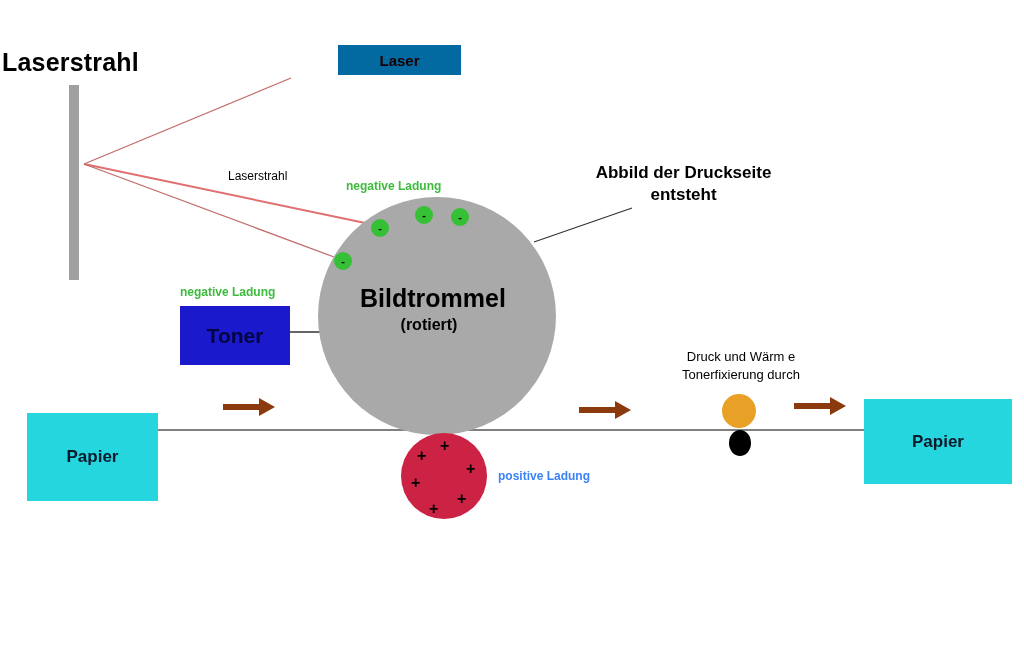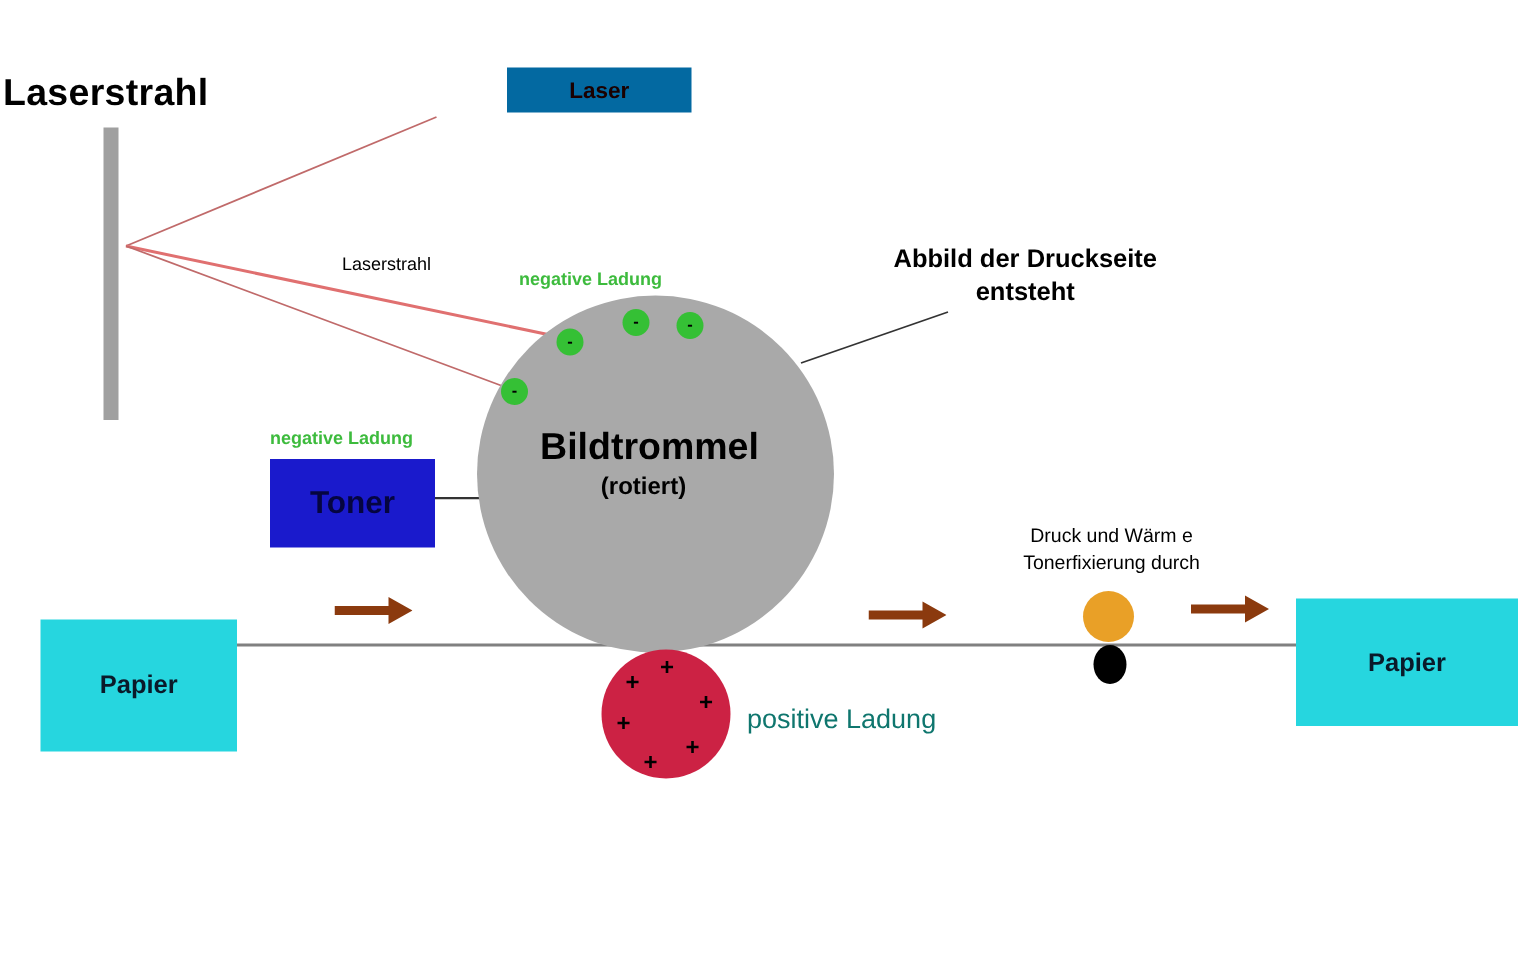--- a/index.html
+++ b/index.html
@@ -21,21 +21,21 @@
             font-size:11px; font-weight:bold; display:flex; align-items:center; justify-content:center; line-height:1; }
   .lbl-neg-toner { left:180px; top:285px; font-size:12px; font-weight:bold; color:#3dbb3d; }
   .toner-box { left:180px; top:306px; width:110px; height:59px; background:#1a1acc; color:#050540;
                font-size:21px; font-weight:bold; display:flex; align-items:center; justify-content:center; }
   .paper { background:#26d6df; color:#0a1a2a; font-size:17px; font-weight:bold;
            display:flex; align-items:center; justify-content:center; }
   .paper-left { left:27px; top:413px; width:131px; height:88px; }
   .paper-right { left:864px; top:399px; width:148px; height:85px; }
   .transfer-roller { left:401px; top:433px; width:86px; height:86px; border-radius:50%; background:#cc2244; }
   .plus { color:#000; font-size:16px; font-weight:bold; line-height:1; }
-  .lbl-pos { left:498px; top:469px; font-size:18px; font-weight:normal; color:#0f766e; }
+  .lbl-pos { left:498px; top:469px; font-size:12px; font-weight:bold; color:#3b82f6; }
   .lbl-fix { left:660px; top:348px; width:162px; text-align:center; font-size:13px; color:#000; line-height:18px; }
   .fuser-top { left:722px; top:394px; width:34px; height:34px; border-radius:50%; background:#e9a027; }
   .fuser-bot { left:729px; top:430px; width:22px; height:26px; border-radius:50%; background:#000; }
   .arrow { width:52px; height:20px; }
 </style>
 </head>
 <body>
 
 <svg class="lines" width="1024" height="651">
   <line x1="291" y1="78" x2="84" y2="164" stroke="#c06a6a" stroke-width="1.2"></line>

